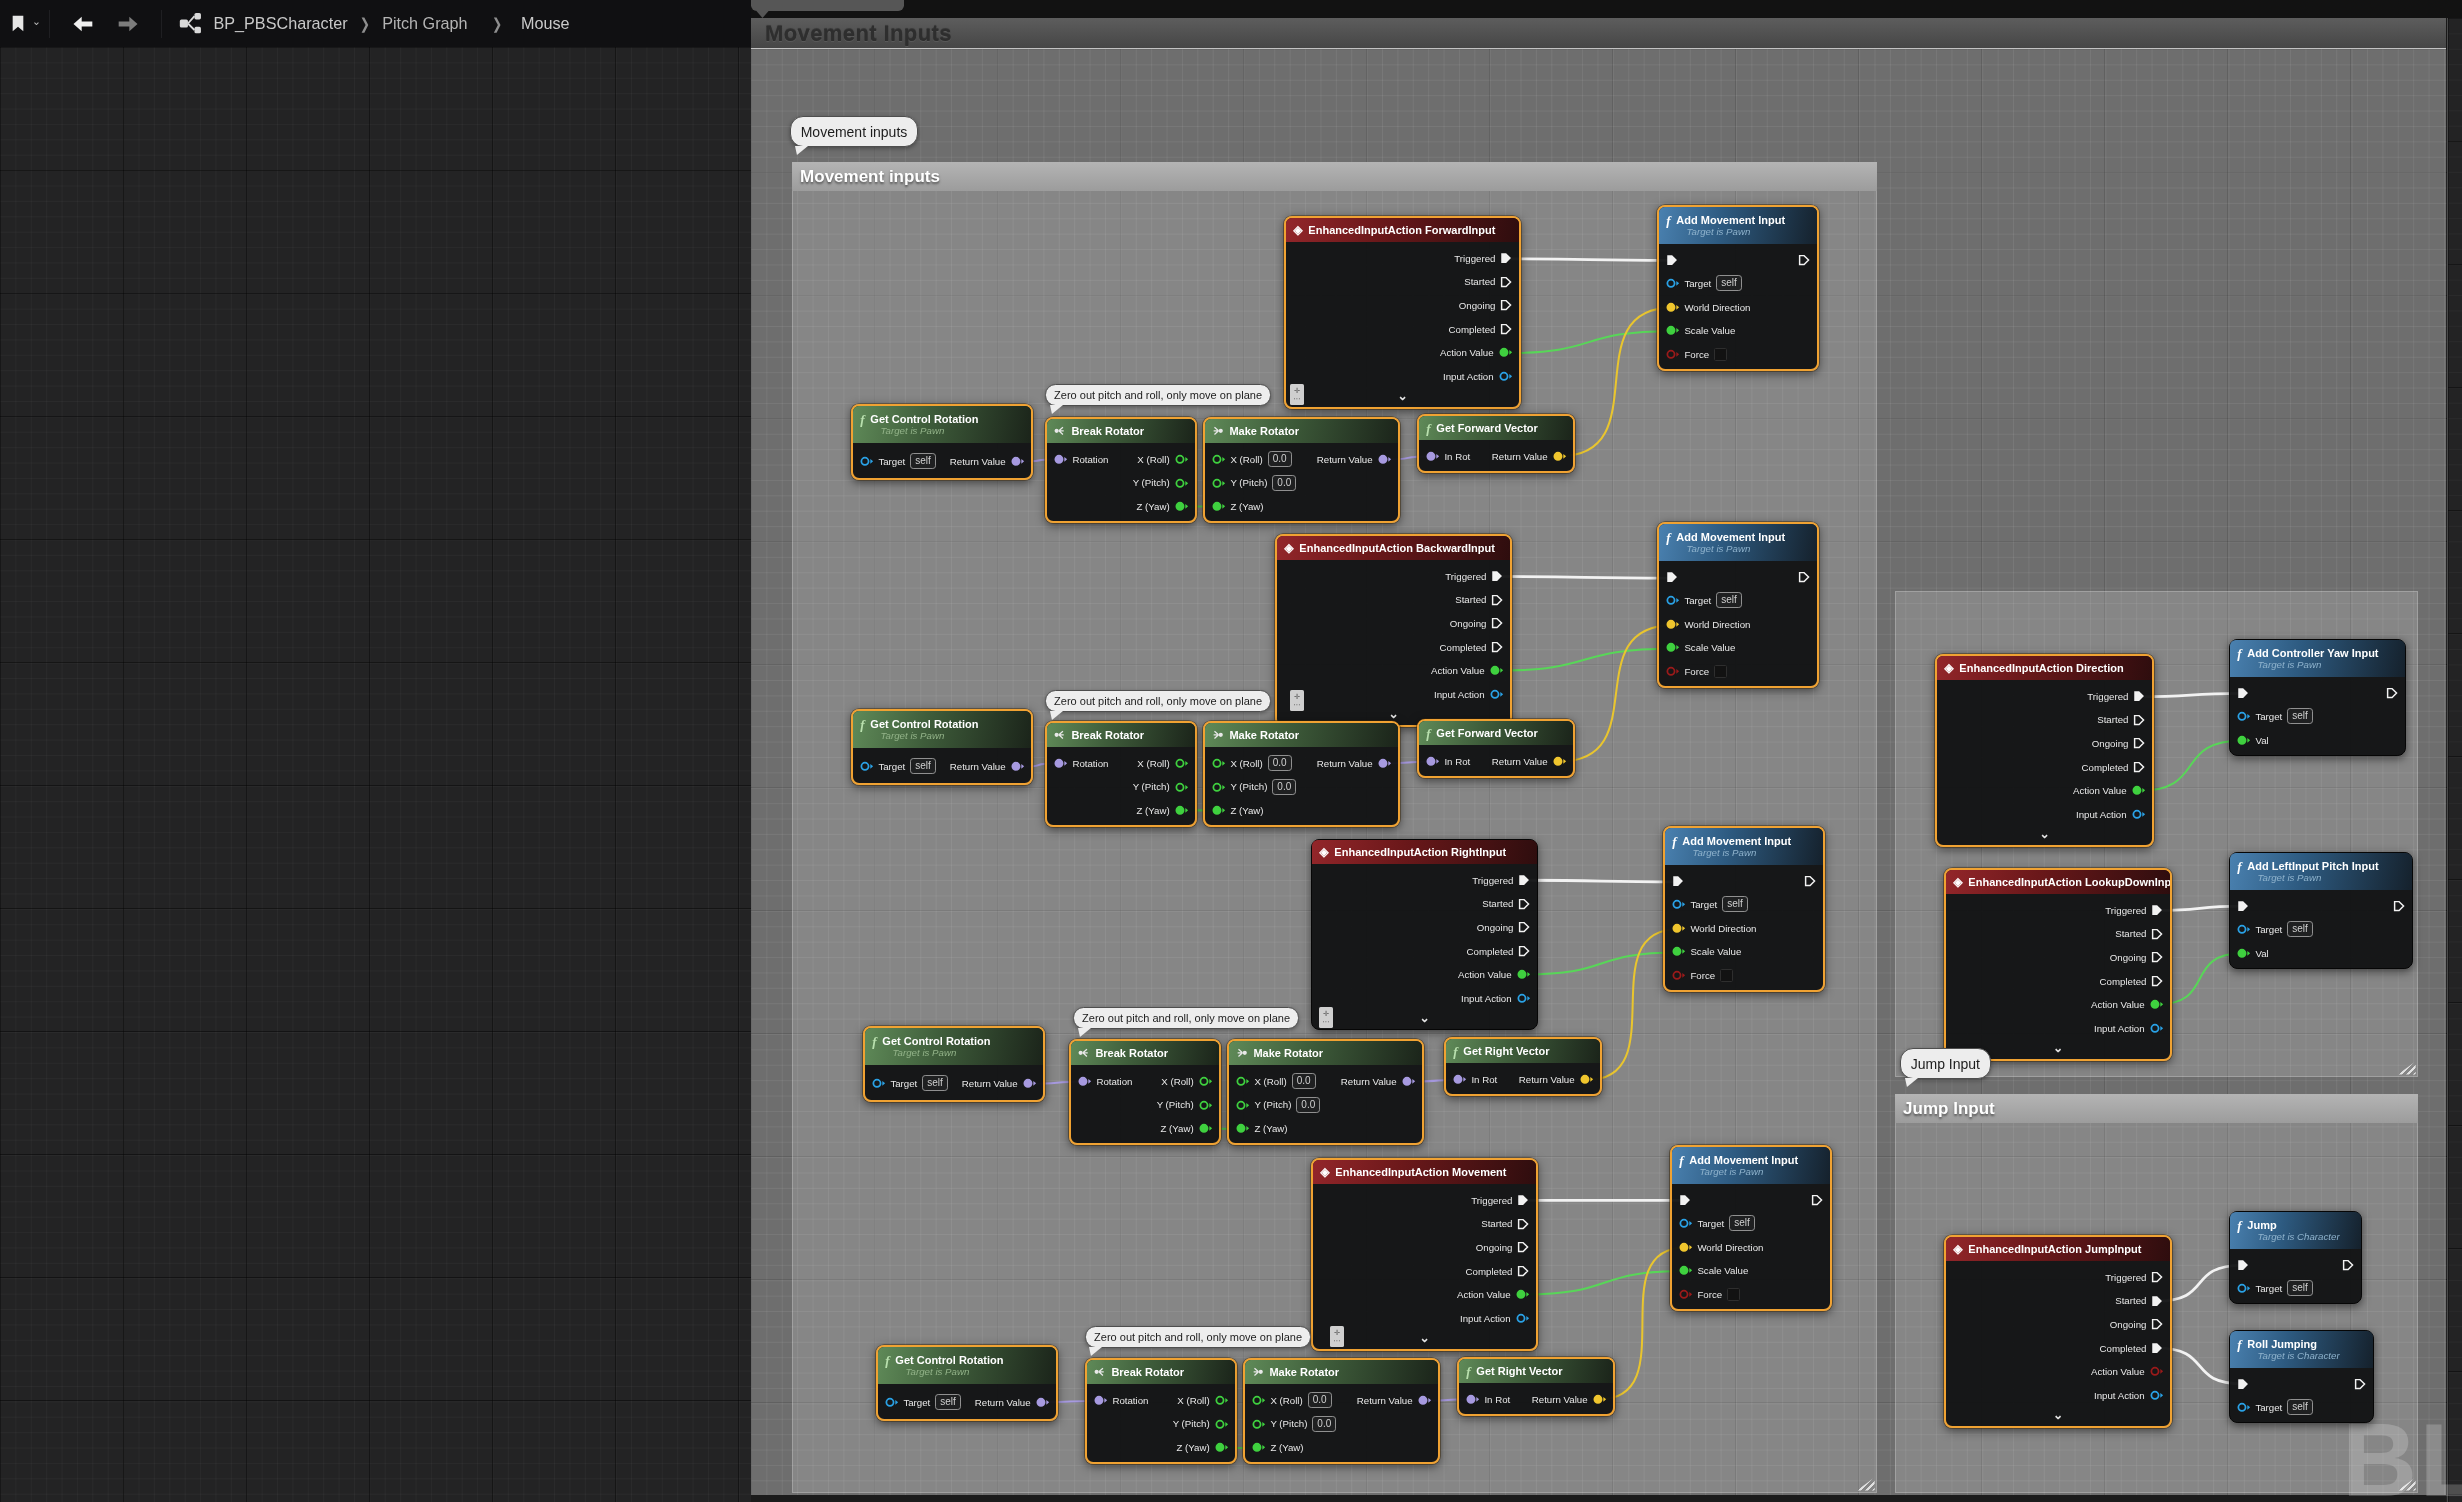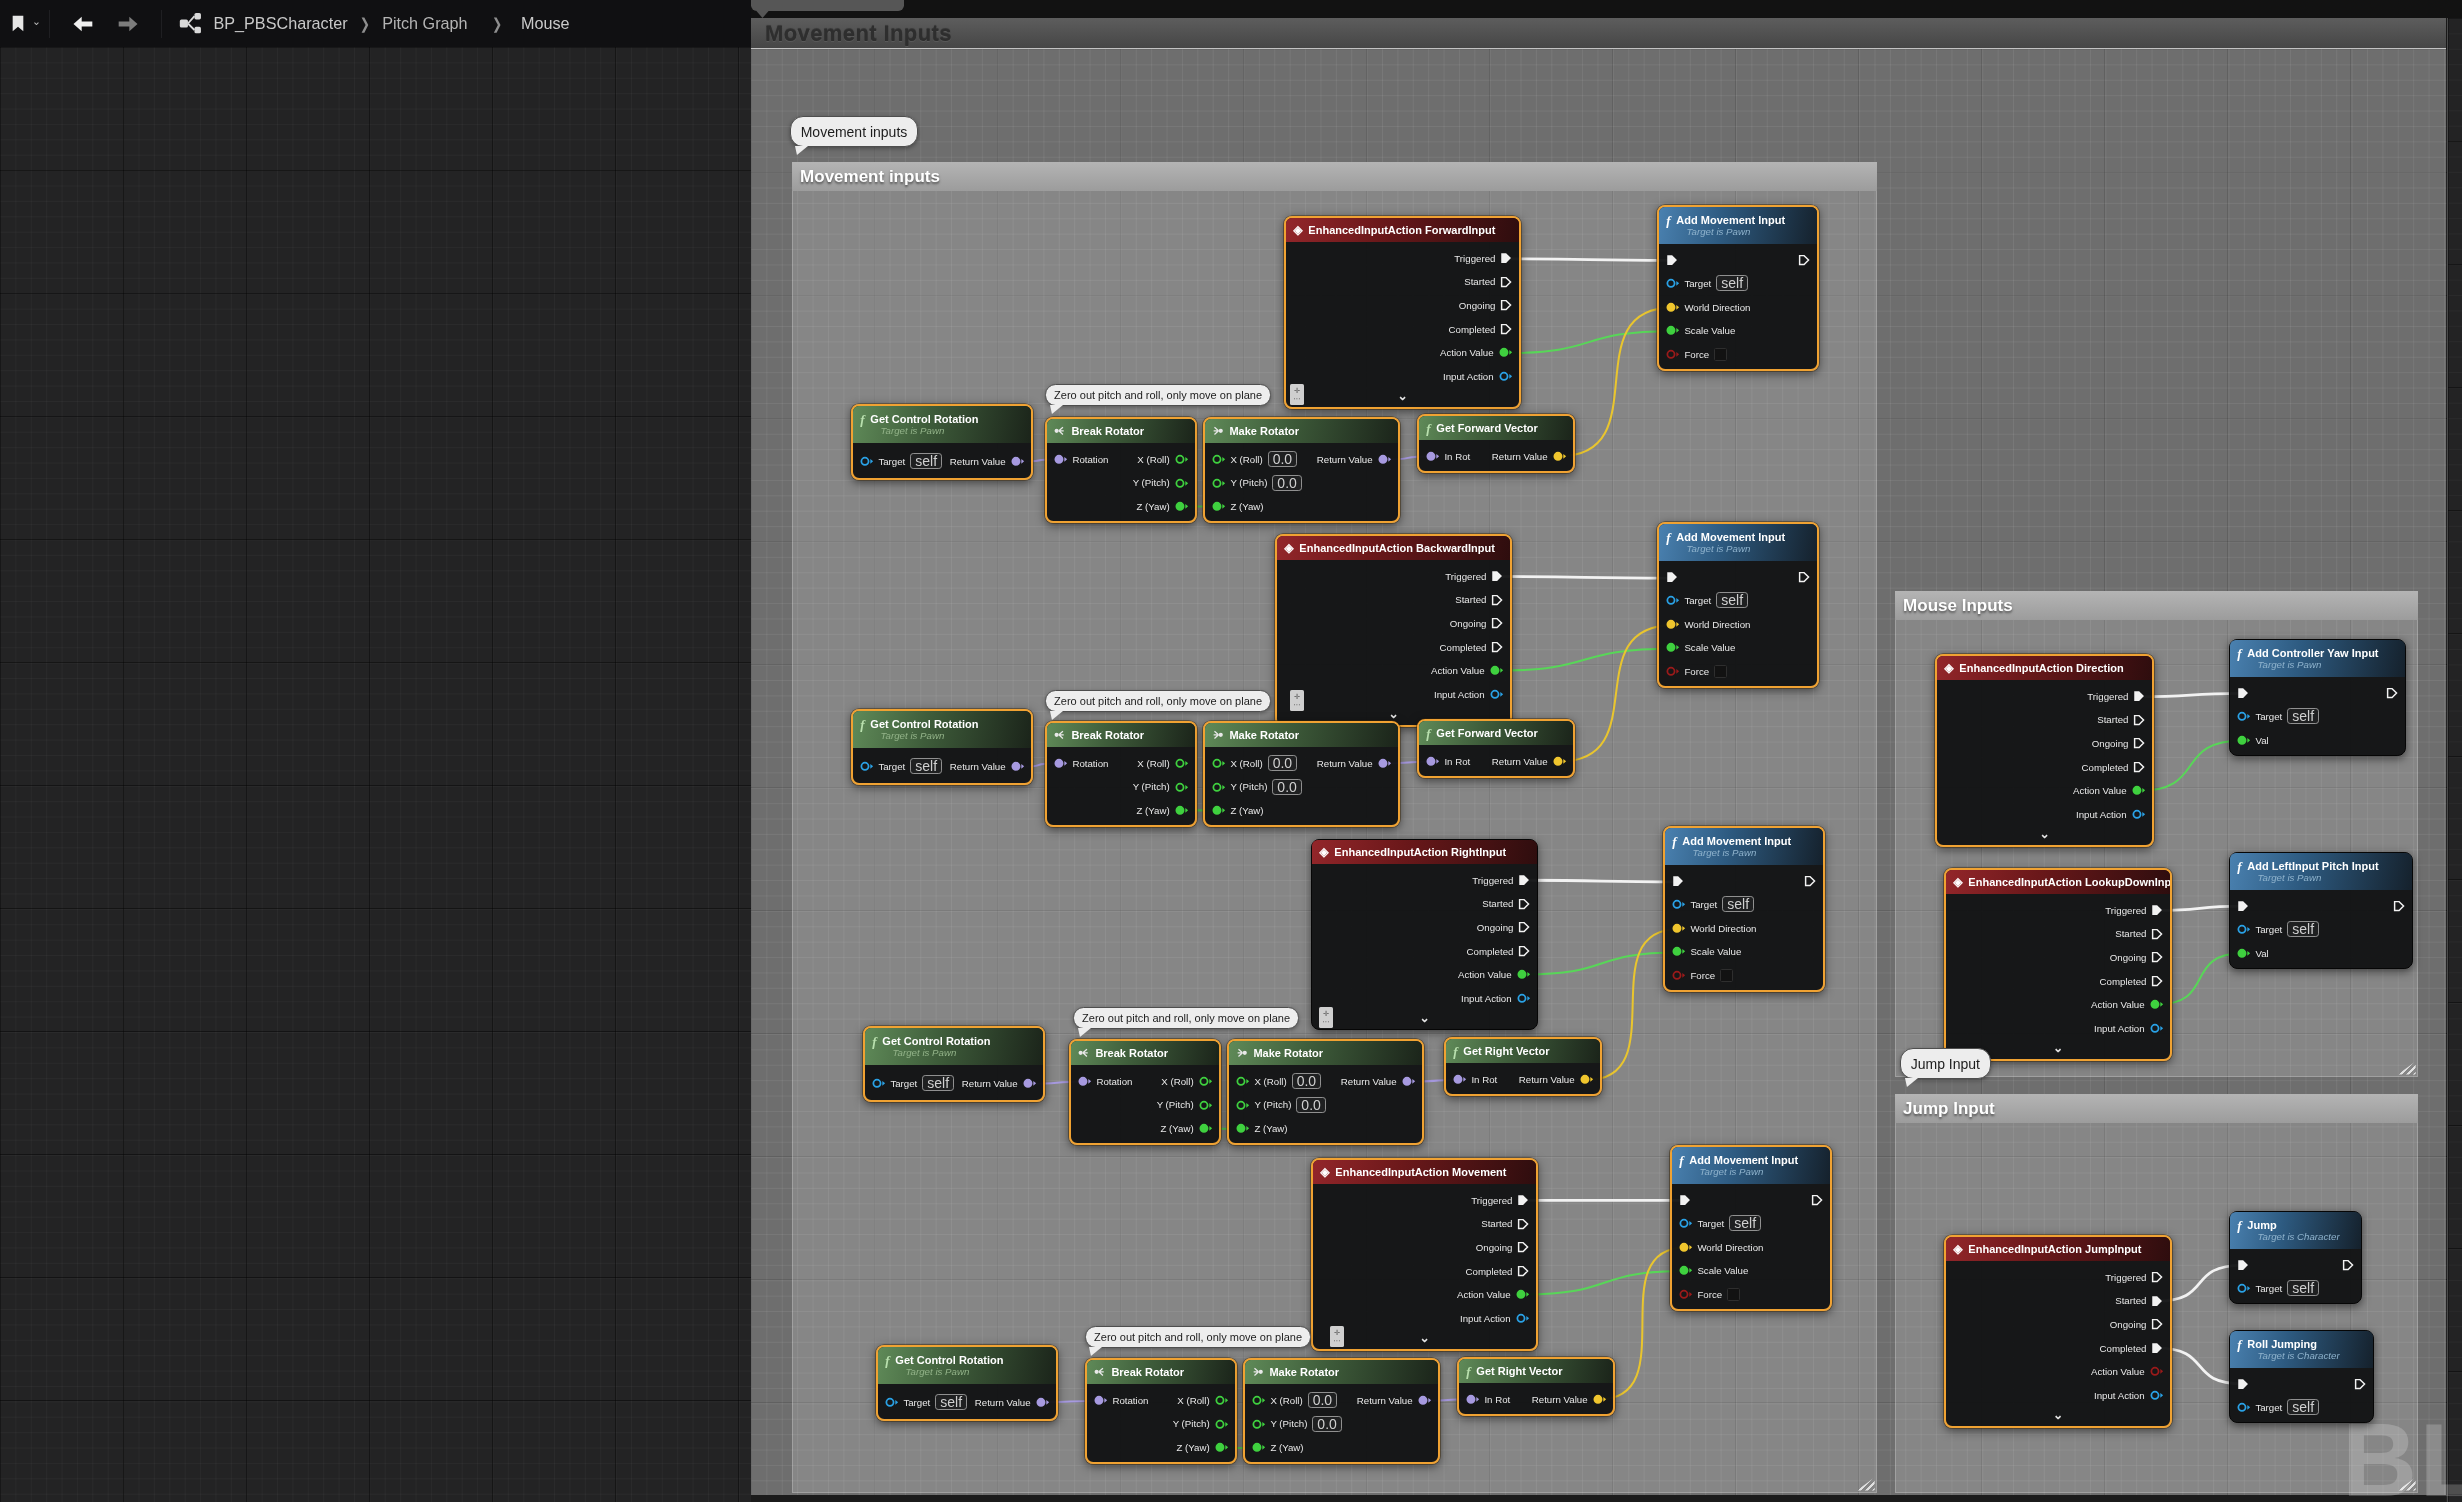--- a/index.html
+++ b/index.html
@@ -86,21 +86,21 @@
   .sub-blue{color:#8fb3cd;} .sub-green{color:#93b389;}
   .ic-diamond{font-size:12.2px;color:#ffffff;line-height:1;}
   .ic-fn{font-family:"Liberation Serif",serif;font-style:italic;font-weight:bold;font-size:13px;line-height:1;}
   .fn-w{color:#ffffff;} .fn-g{color:#b9e0ae;}
   .rows{padding:4.1px 0 3.2px 0;}
   .row{display:flex;align-items:center;height:23.6px;padding:0 6.5px;}
   .row.tall{height:28px;}
   .pin{display:inline-flex;align-items:center;gap:4.9px;}
   .pin .lbl{font-size:9.7px;color:#e9e9e9;white-space:nowrap;}
   .pin.right{margin-left:auto;}
-  .lit{border:0.8px solid #909090;border-radius:3.2px;color:#d0d0d0;font-size:14px;height:14px;
+  .lit{border:0.8px solid #909090;border-radius:3.2px;color:#d0d0d0;font-size:10px;height:14px;
     line-height:14px;padding:0 4.1px;background:rgba(255,255,255,.04);}
   .chk{width:11.4px;height:11.4px;background:#121212;border:0.8px solid #2e2e2e;border-radius:1.6px;}
   .chev{height:16.2px;text-align:center;color:#e6e6e6;font-size:12.2px;font-weight:bold;line-height:11.4px;}
 
   #wires{position:absolute;left:0;top:0;width:2462px;height:1503px;z-index:20;pointer-events:none;}
 </style>
 </head>
 <body>
 
 <div id="stage">
@@ -155,21 +155,20 @@
   <div class="watermark">BLU</div>
 
   <div id="comments">
       <div class="comment" style="left: 792px; top: 162px; width: 1085px; height: 1331px;">
         <div class="cbody"></div>
         <div class="chead">Movement inputs</div>
         <div class="cresize"></div>
       </div>
       <div class="comment" style="left: 1895px; top: 591px; width: 523px; height: 486px;">
         <div class="cbody"></div>
-        <div class="chead">Mouse Inputs</div>
         <div class="cresize"></div>
       </div>
       <div class="comment" style="left: 1895px; top: 1094px; width: 523px; height: 399px;">
         <div class="cbody"></div>
         <div class="chead">Jump Input</div>
         <div class="cresize"></div>
       </div>
     </div>
   <svg id="wires" viewBox="0 0 3031 1850">
       <path d="M 1853.5 318.5 C 1966.75 318.5, 1945.25 320.5, 2058.5 320.5" stroke="#f2f2f2" stroke-width="3.4" fill="none" stroke-linecap="round"></path>

